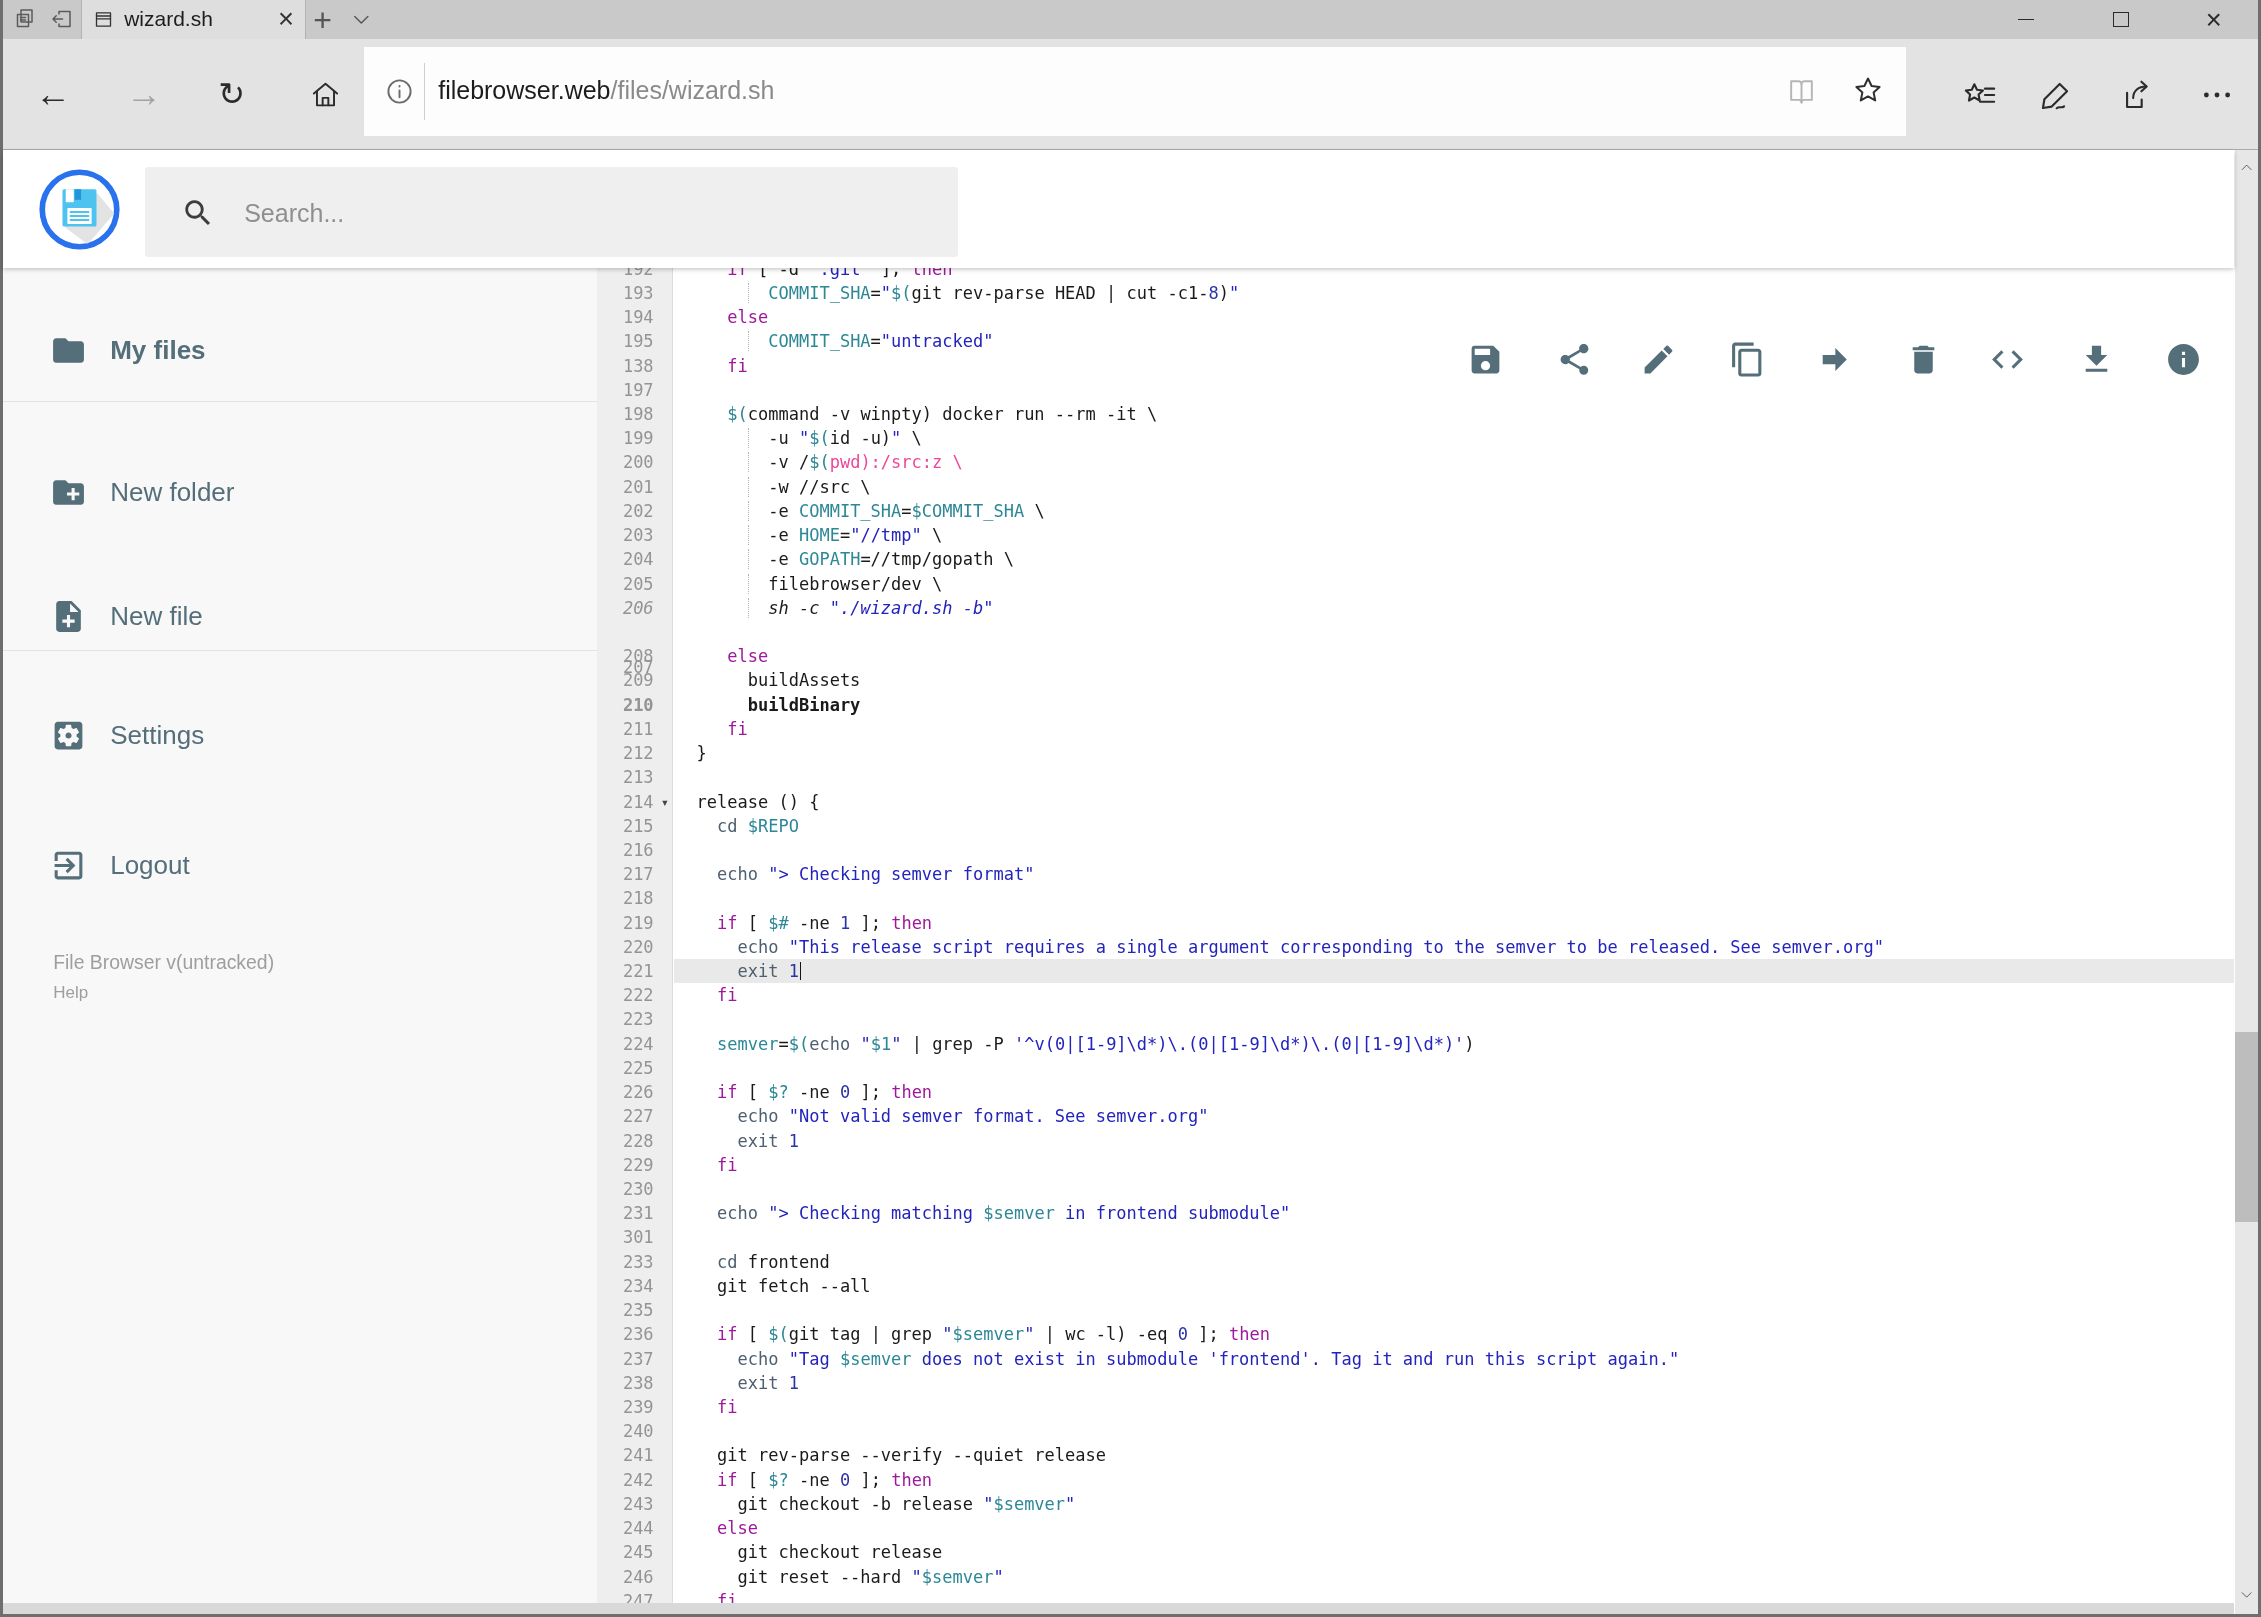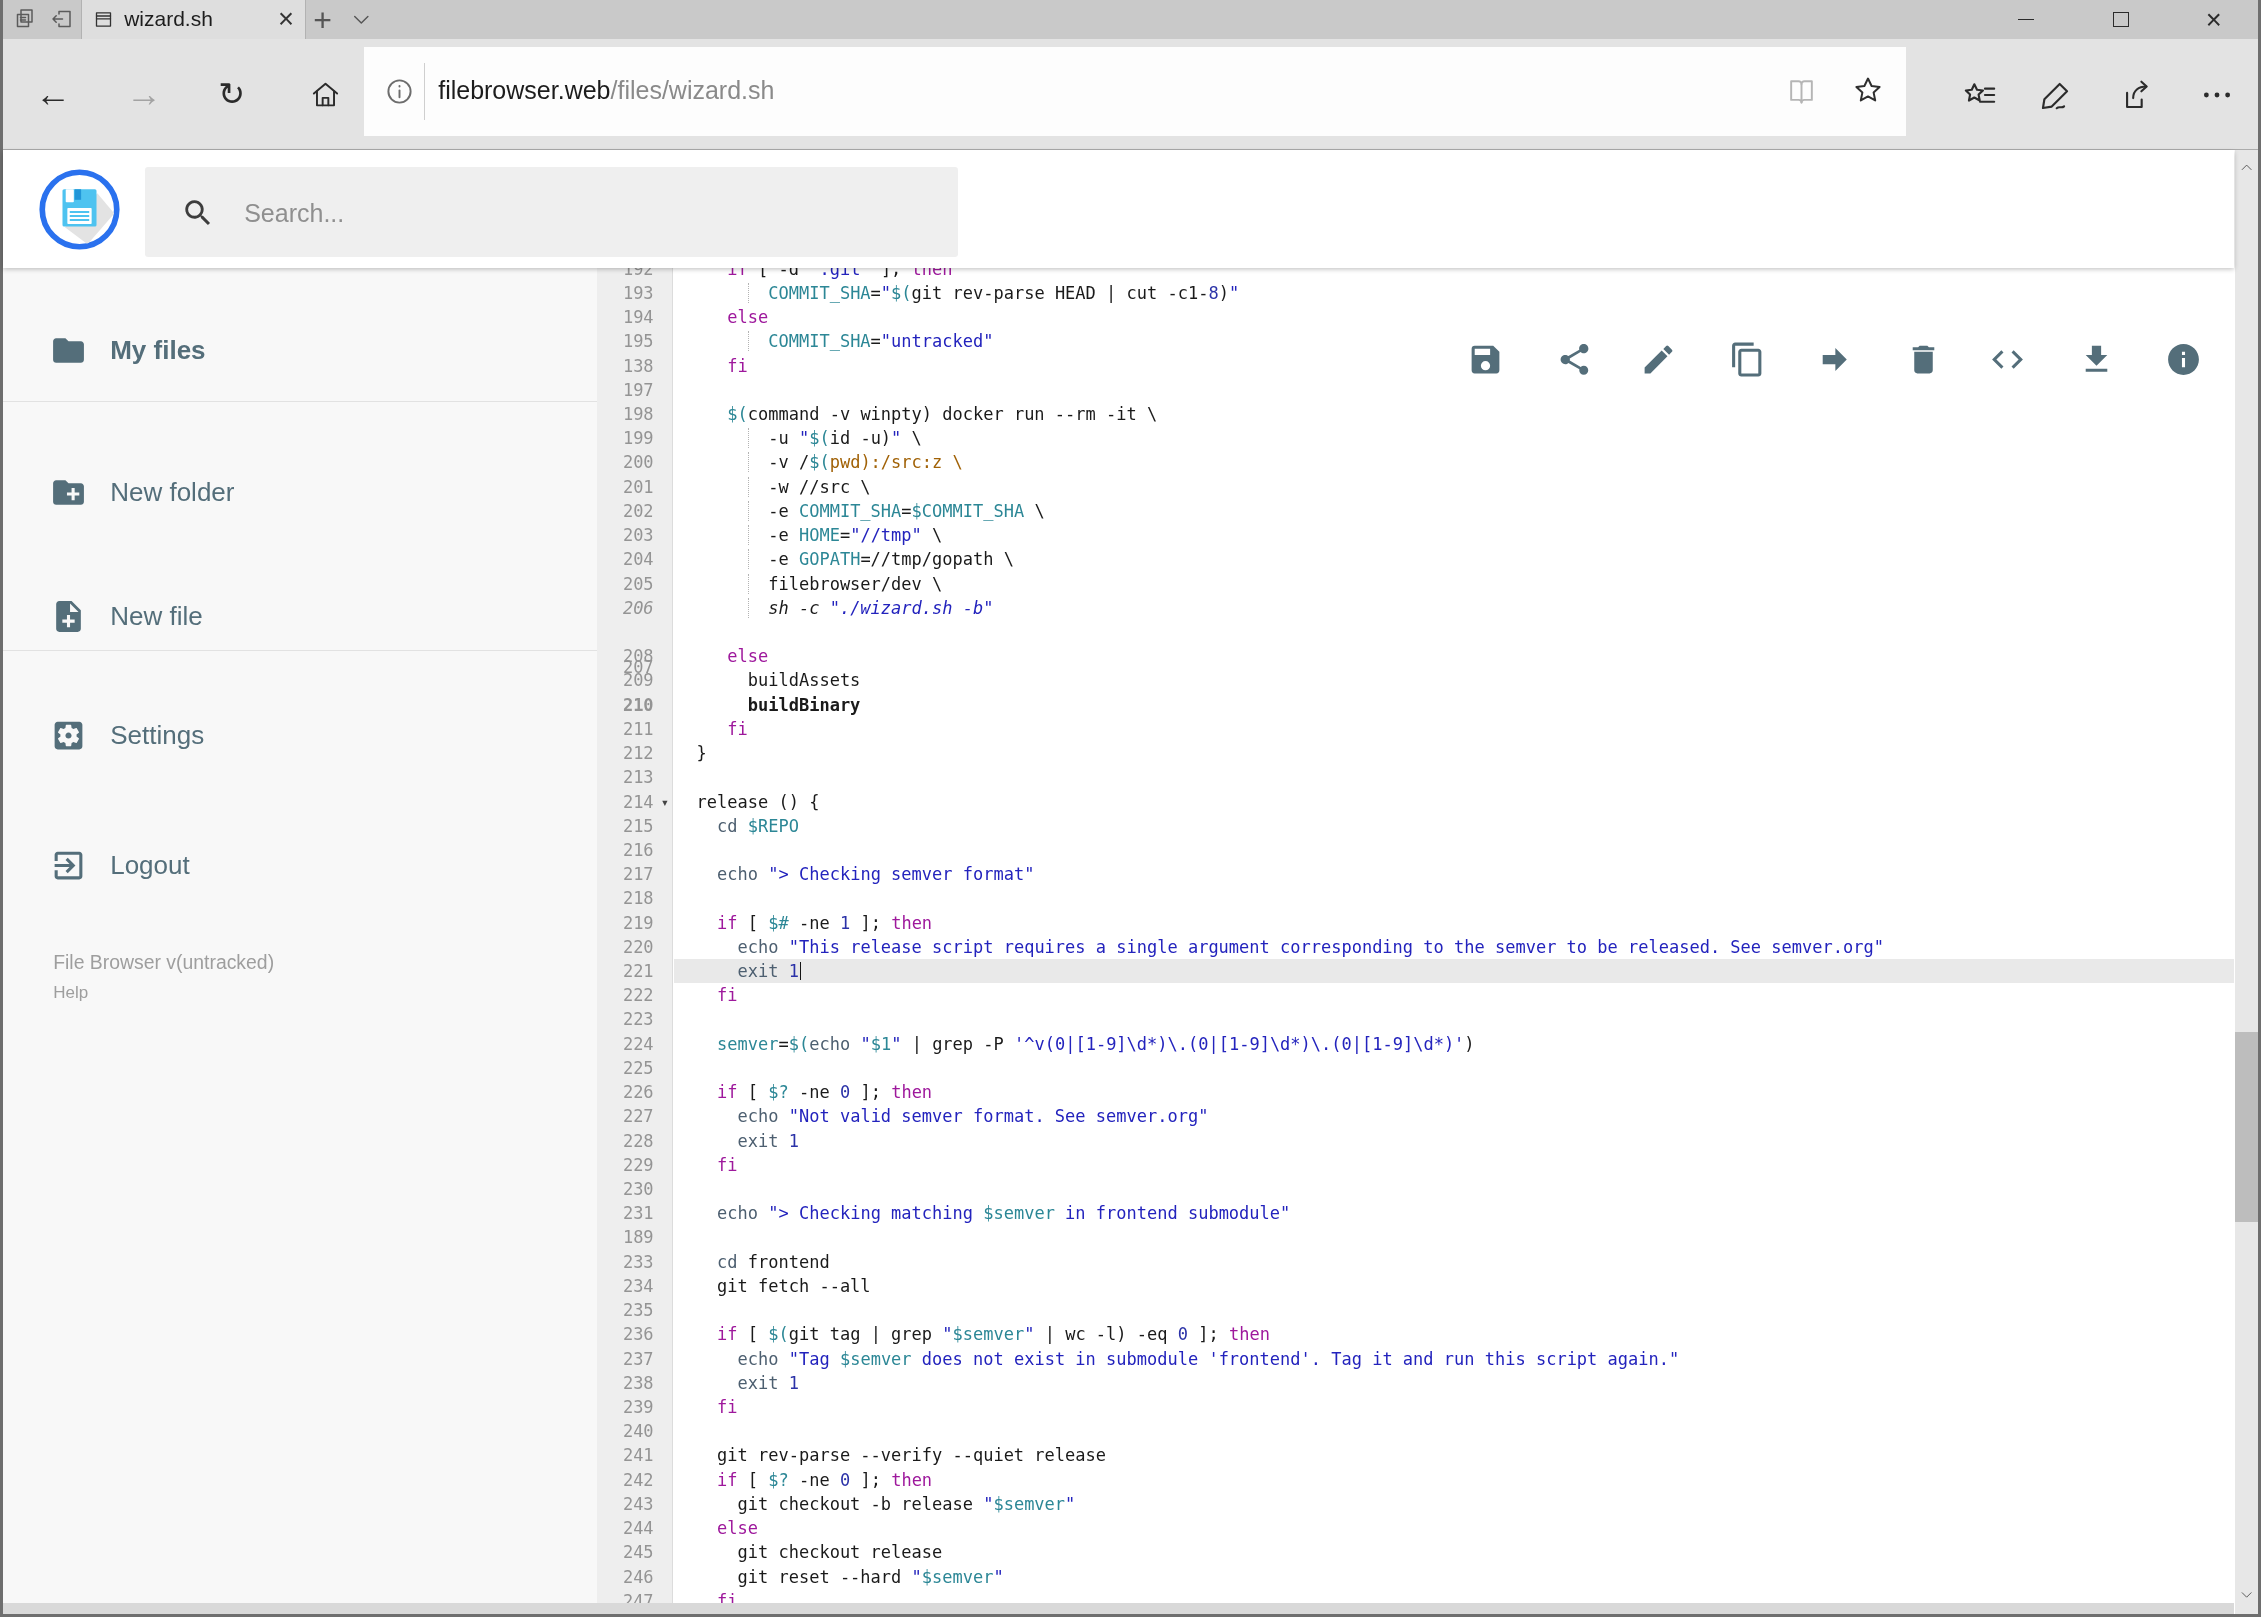--- a/index.html
+++ b/index.html
@@ -328,21 +328,21 @@
       <div class="row" style="top: 134px;">
         <div class="gut">198</div>
         <div class="code"><span style="color: rgb(26, 26, 26);">   </span><span style="color: rgb(44, 135, 150);">$(</span><span style="color: rgb(26, 26, 26);">command -v winpty) docker run --rm -it \</span></div>
       </div>
       <div class="row" style="top: 158px;">
         <div class="gut">199</div>
         <div class="code"><span class="iguide" style="left: calc(5ch + 22.6px);"></span><span style="color: rgb(26, 26, 26);">       -u </span><span style="color: rgb(35, 35, 189);">"</span><span style="color: rgb(44, 135, 150);">$(</span><span style="color: rgb(26, 26, 26);">id -u)</span><span style="color: rgb(35, 35, 189);">"</span><span style="color: rgb(26, 26, 26);"> \</span></div>
       </div>
       <div class="row" style="top: 182px;">
         <div class="gut">200</div>
-        <div class="code"><span class="iguide" style="left: calc(5ch + 22.6px);"></span><span style="color: rgb(26, 26, 26);">       -v /</span><span style="color: rgb(44, 135, 150);">$(</span><span style="color: #a16207;">pwd):/src:z \</span></div>
+        <div class="code"><span class="iguide" style="left: calc(5ch + 22.6px);"></span><span style="color: rgb(26, 26, 26);">       -v /</span><span style="color: rgb(44, 135, 150);">$(</span><span style="color: #ec4899;">pwd):/src:z \</span></div>
       </div>
       <div class="row" style="top: 207px;">
         <div class="gut">201</div>
         <div class="code"><span class="iguide" style="left: calc(5ch + 22.6px);"></span><span style="color: rgb(26, 26, 26);">       -w //src \</span></div>
       </div>
       <div class="row" style="top: 231px;">
         <div class="gut">202</div>
         <div class="code"><span class="iguide" style="left: calc(5ch + 22.6px);"></span><span style="color: rgb(26, 26, 26);">       -e </span><span style="color: rgb(44, 135, 150);">COMMIT_SHA</span><span style="color: rgb(26, 26, 26);">=</span><span style="color: rgb(44, 135, 150);">$COMMIT_SHA</span><span style="color: rgb(26, 26, 26);"> \</span></div>
       </div>
       <div class="row" style="top: 255px;">
@@ -456,21 +456,21 @@
       </div>
       <div class="row" style="top: 909px;">
         <div class="gut">230</div>
         <div class="code"></div>
       </div>
       <div class="row" style="top: 933px;">
         <div class="gut">231</div>
         <div class="code"><span style="color: rgb(26, 26, 26);">  </span><span style="color: rgb(77, 95, 112);">echo</span><span style="color: rgb(26, 26, 26);"> </span><span style="color: rgb(35, 35, 189);">"&gt; Checking matching </span><span style="color: rgb(44, 135, 150);">$semver</span><span style="color: rgb(35, 35, 189);"> in frontend submodule"</span></div>
       </div>
       <div class="row" style="top: 957px;">
-        <div class="gut">189</div>
+        <div class="gut">301</div>
         <div class="code"></div>
       </div>
       <div class="row" style="top: 982px;">
         <div class="gut">233</div>
         <div class="code"><span style="color: rgb(26, 26, 26);">  </span><span style="color: rgb(77, 95, 112);">cd</span><span style="color: rgb(26, 26, 26);"> frontend</span></div>
       </div>
       <div class="row" style="top: 1006px;">
         <div class="gut">234</div>
         <div class="code"><span style="color: rgb(26, 26, 26);">  git fetch --all</span></div>
       </div>

